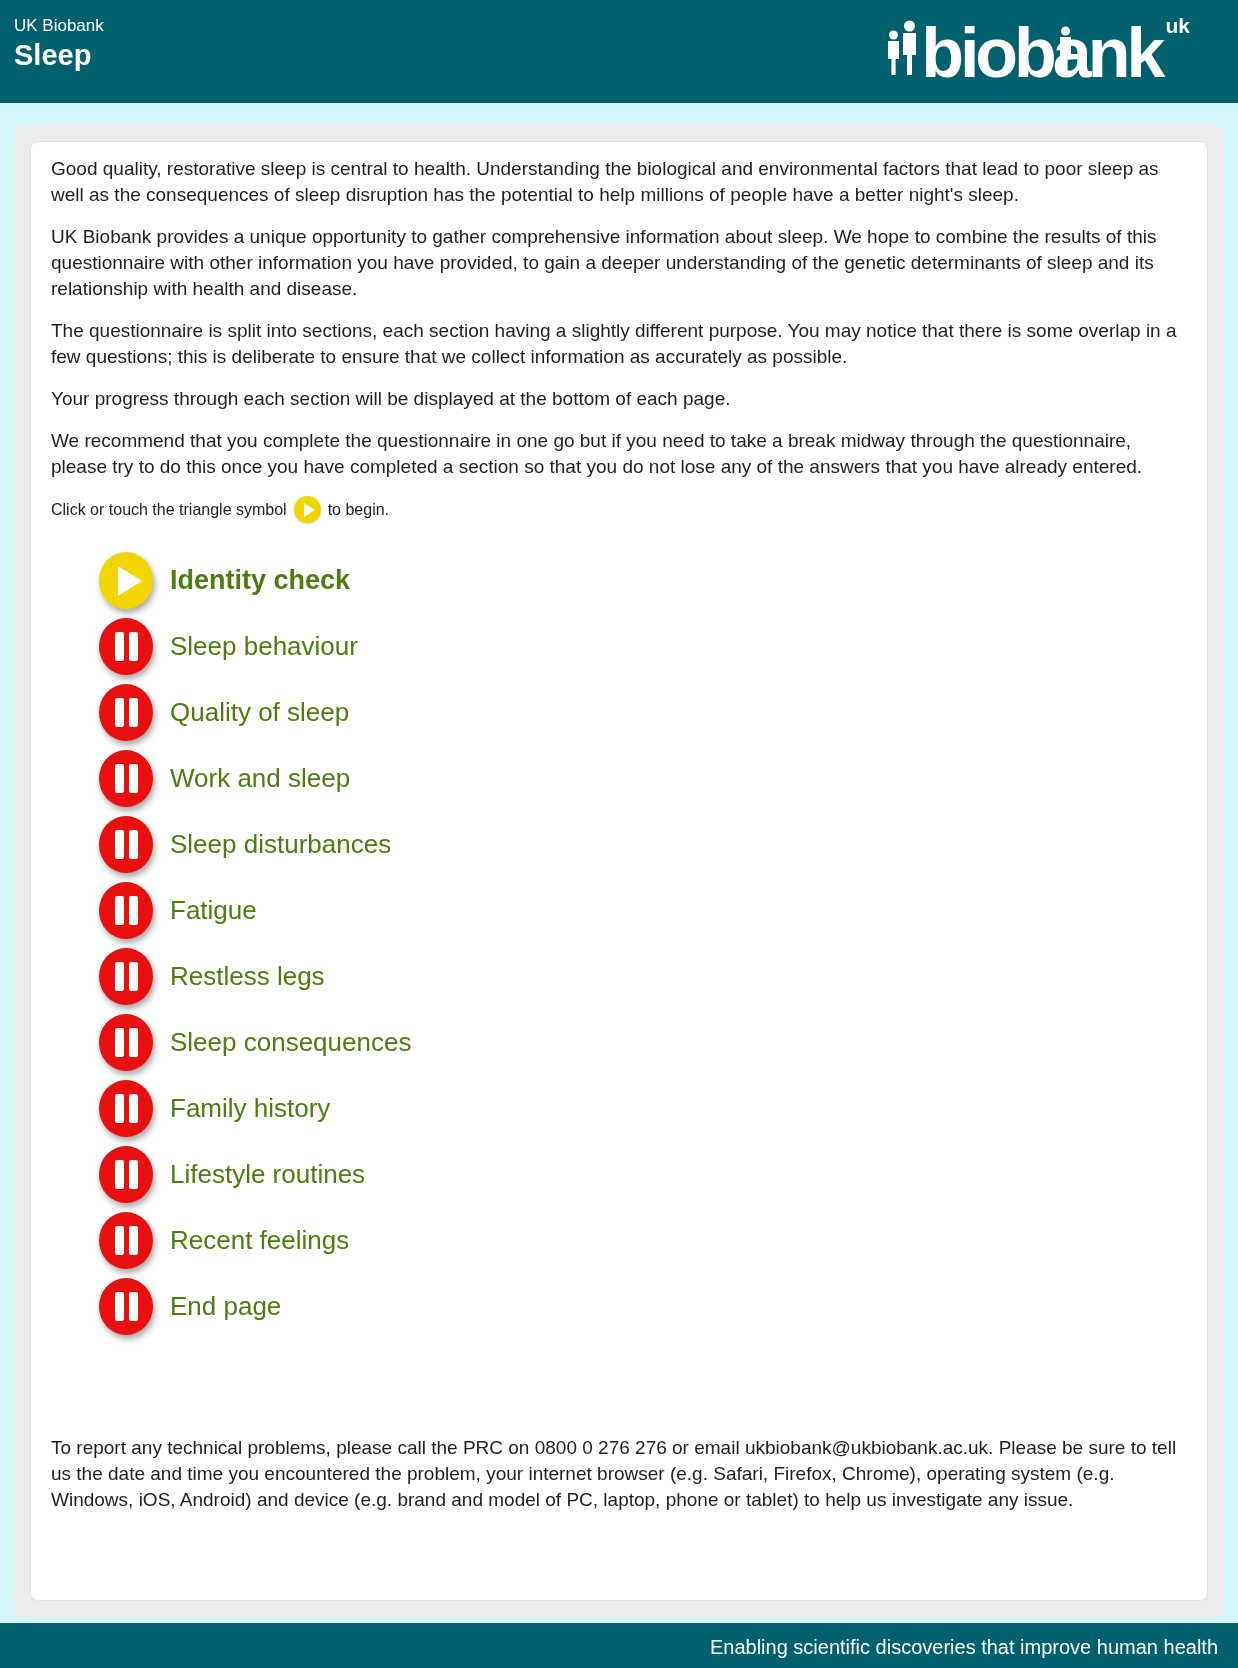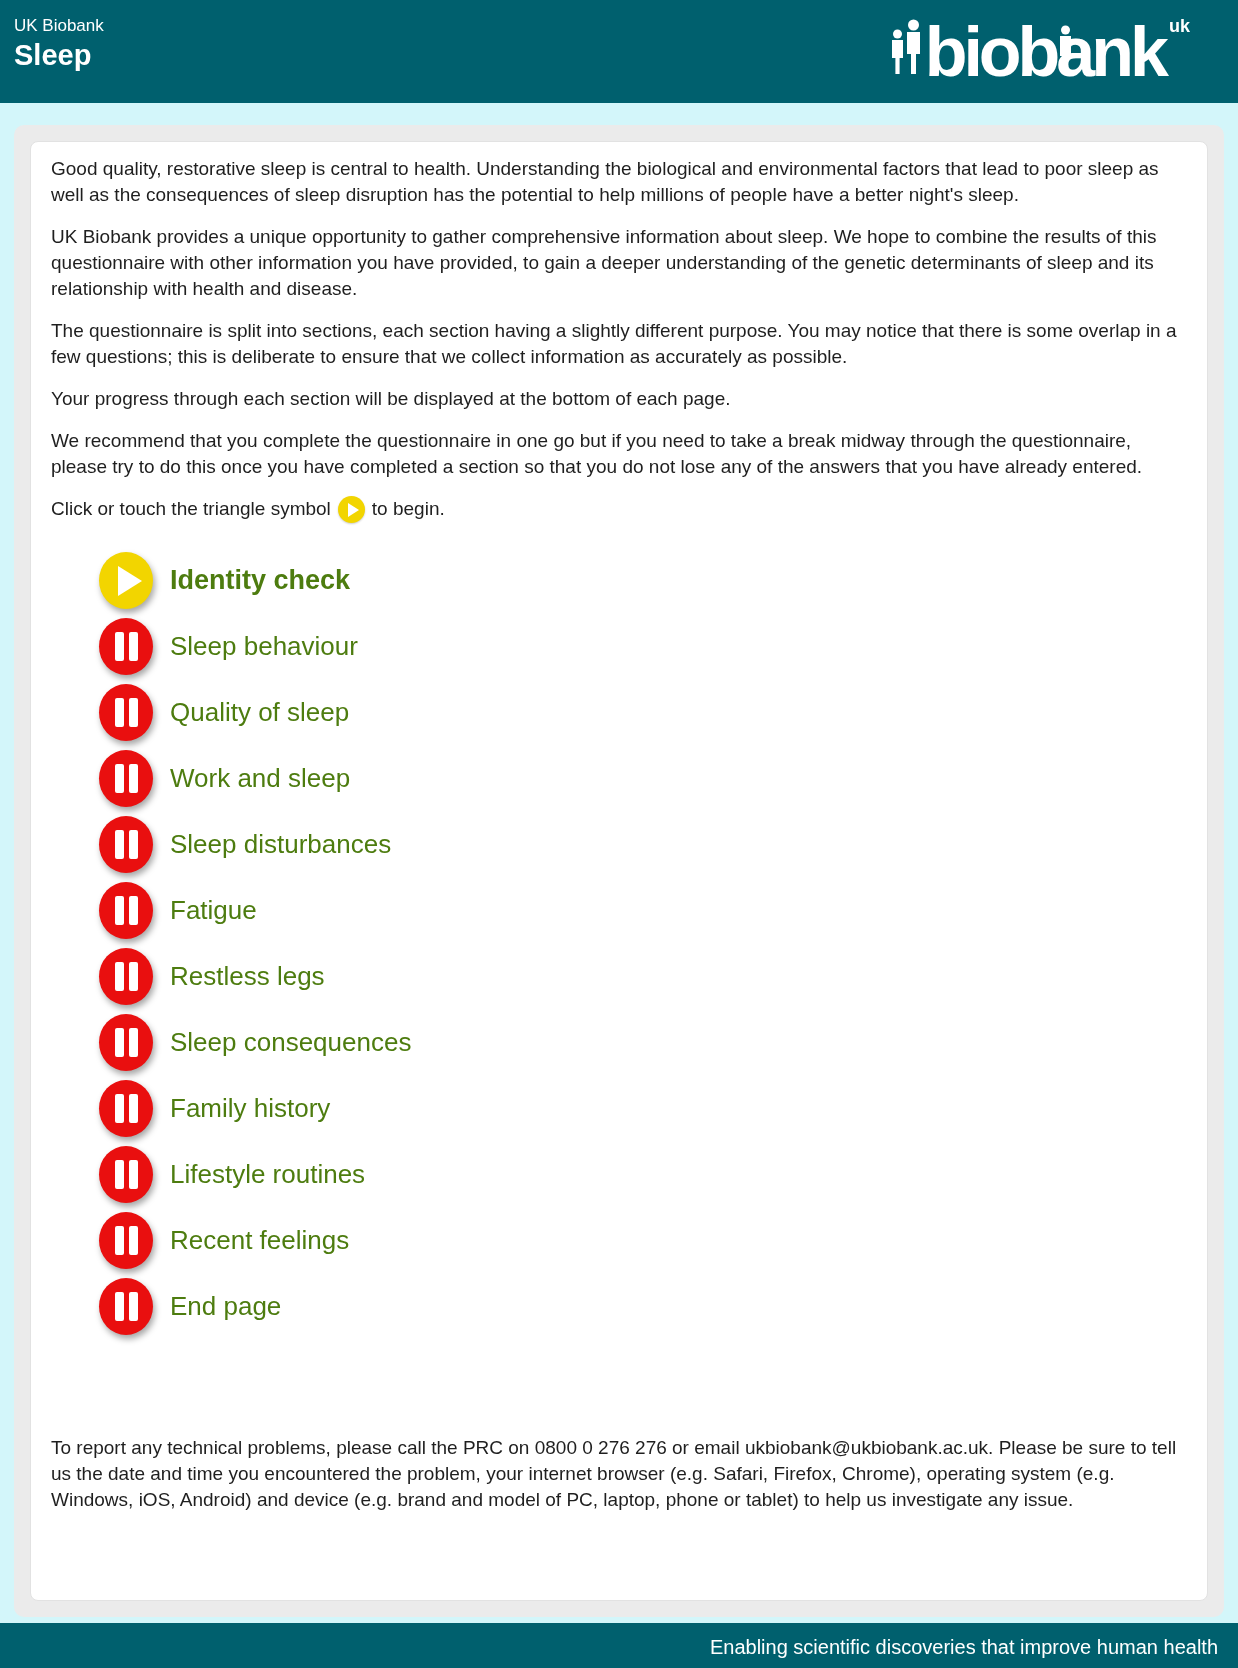--- a/index.html
+++ b/index.html
@@ -20,21 +20,21 @@
   }
   .header-left { position: absolute; left: 14px; top: 16px; }
   .app-title { font-size: 17px; line-height: 1.2; }
   .page-title { font-size: 29px; font-weight: bold; line-height: 1.15; margin-top: 3px; }
   .logo { position: absolute; right: 48px; top: 0; height: 103px; display: flex; align-items: center; }
   .logo-inner { position: relative; padding-left: 34px; }
   .logo-text {
     font-size: 70px; font-weight: bold; letter-spacing: -4px; line-height: 1;
     color: #fff;
   }
-  .logo-sup { font-size: 18px; font-weight: bold; letter-spacing: 0; vertical-align: 44px; margin-left: 4px; }
+  .logo-sup { font-size: 21px; font-weight: bold; letter-spacing: 0; vertical-align: 44px; margin-left: 4px; }
   .logo-people { position: absolute; left: 0; bottom: 12px; display: flex; align-items: flex-end; gap: 2px; }
   .logo-people svg { display: block; fill: #fff; }
   .logo-people-mid { position: absolute; right: 118px; bottom: 12px; display: flex; align-items: flex-end; gap: 2px; }
   .logo-people-mid svg { display: block; fill: #fff; }
 
   
   .main { flex: 1; padding: 22px 14px 6px; }
   .panel {
     background: var(--panel-gray, #ebebeb);
     border-radius: 10px;
@@ -43,21 +43,21 @@
   }
   .card {
     background: #ffffff;
     border: 1px solid #e2e2e2;
     border-radius: 8px;
     padding: 14px 20px 20px;
     min-height: 1460px;
   }
   .card p { margin: 0 0 16px; font-size: 19px; line-height: 26px; }
 
-  .begin-line { display: flex; align-items: flex-start; margin: 0 0 2px; font-size: 19px; line-height: 26px; }
+  .begin-line { display: flex; align-items: flex-end; margin: 0 0 2px; font-size: 16px; line-height: 26px; }
   .mini-icon {
     width: 27px; height: 27px; border-radius: 50%;
     background: var(--play-yellow, #f2d500);
     position: relative; display: inline-block; margin: 0 7px; flex: none;
     box-shadow: 0 1px 2px rgba(0,0,0,0.2);
   }
   .mini-icon .tri {
     position: absolute; left: 10px; top: 7px; width: 0; height: 0;
     border-top: 7px solid transparent; border-bottom: 7px solid transparent;
     border-left: 11px solid #fff;

